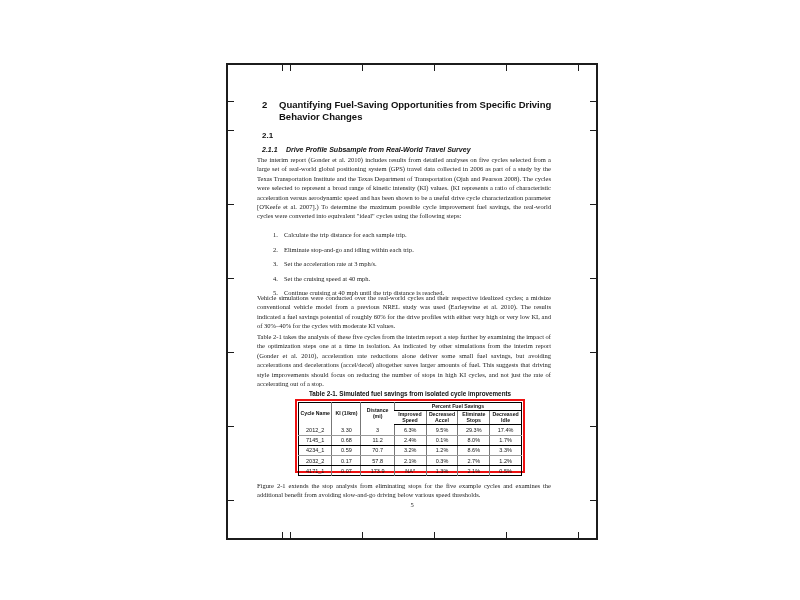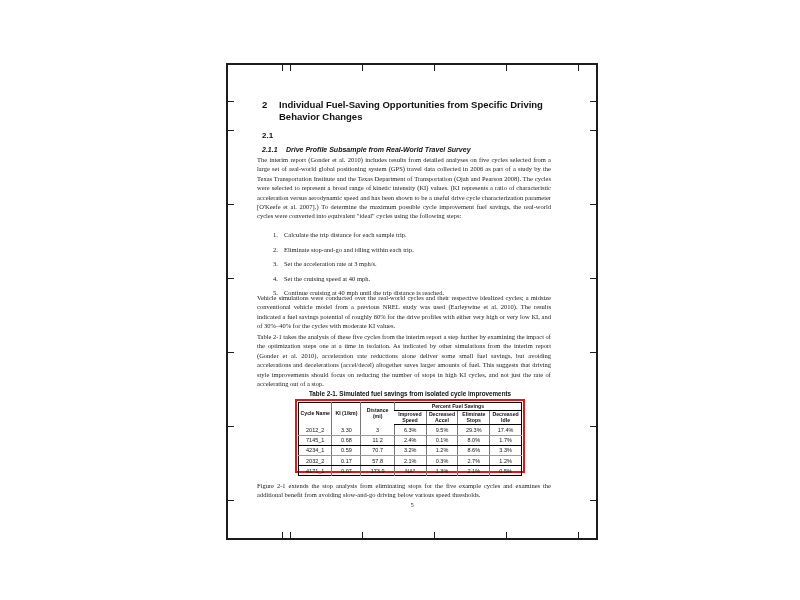--- a/index.html
+++ b/index.html
@@ -99,21 +99,21 @@
 
 <div class="screen">
   <div class="page">
     <div class="ticks-top"></div>
     <div class="ticks-bottom"></div>
     <div class="ticks-left"></div>
     <div class="ticks-right"></div>
 
     <div class="h1">
       <span class="num">2</span>
-      <span>Individual Fuel-Saving Opportunities from Specific Driving Behavior Changes</span>
+      <span>Quantifying Fuel-Saving Opportunities from Specific Driving Behavior Changes</span>
     </div>
 
     <div class="h2">
       <span class="num">2.1</span>
     </div>
 
     <div class="h3">
       <span class="num">2.1.1</span>
       <span>Drive Profile Subsample from Real-World Travel Survey</span>
     </div>

